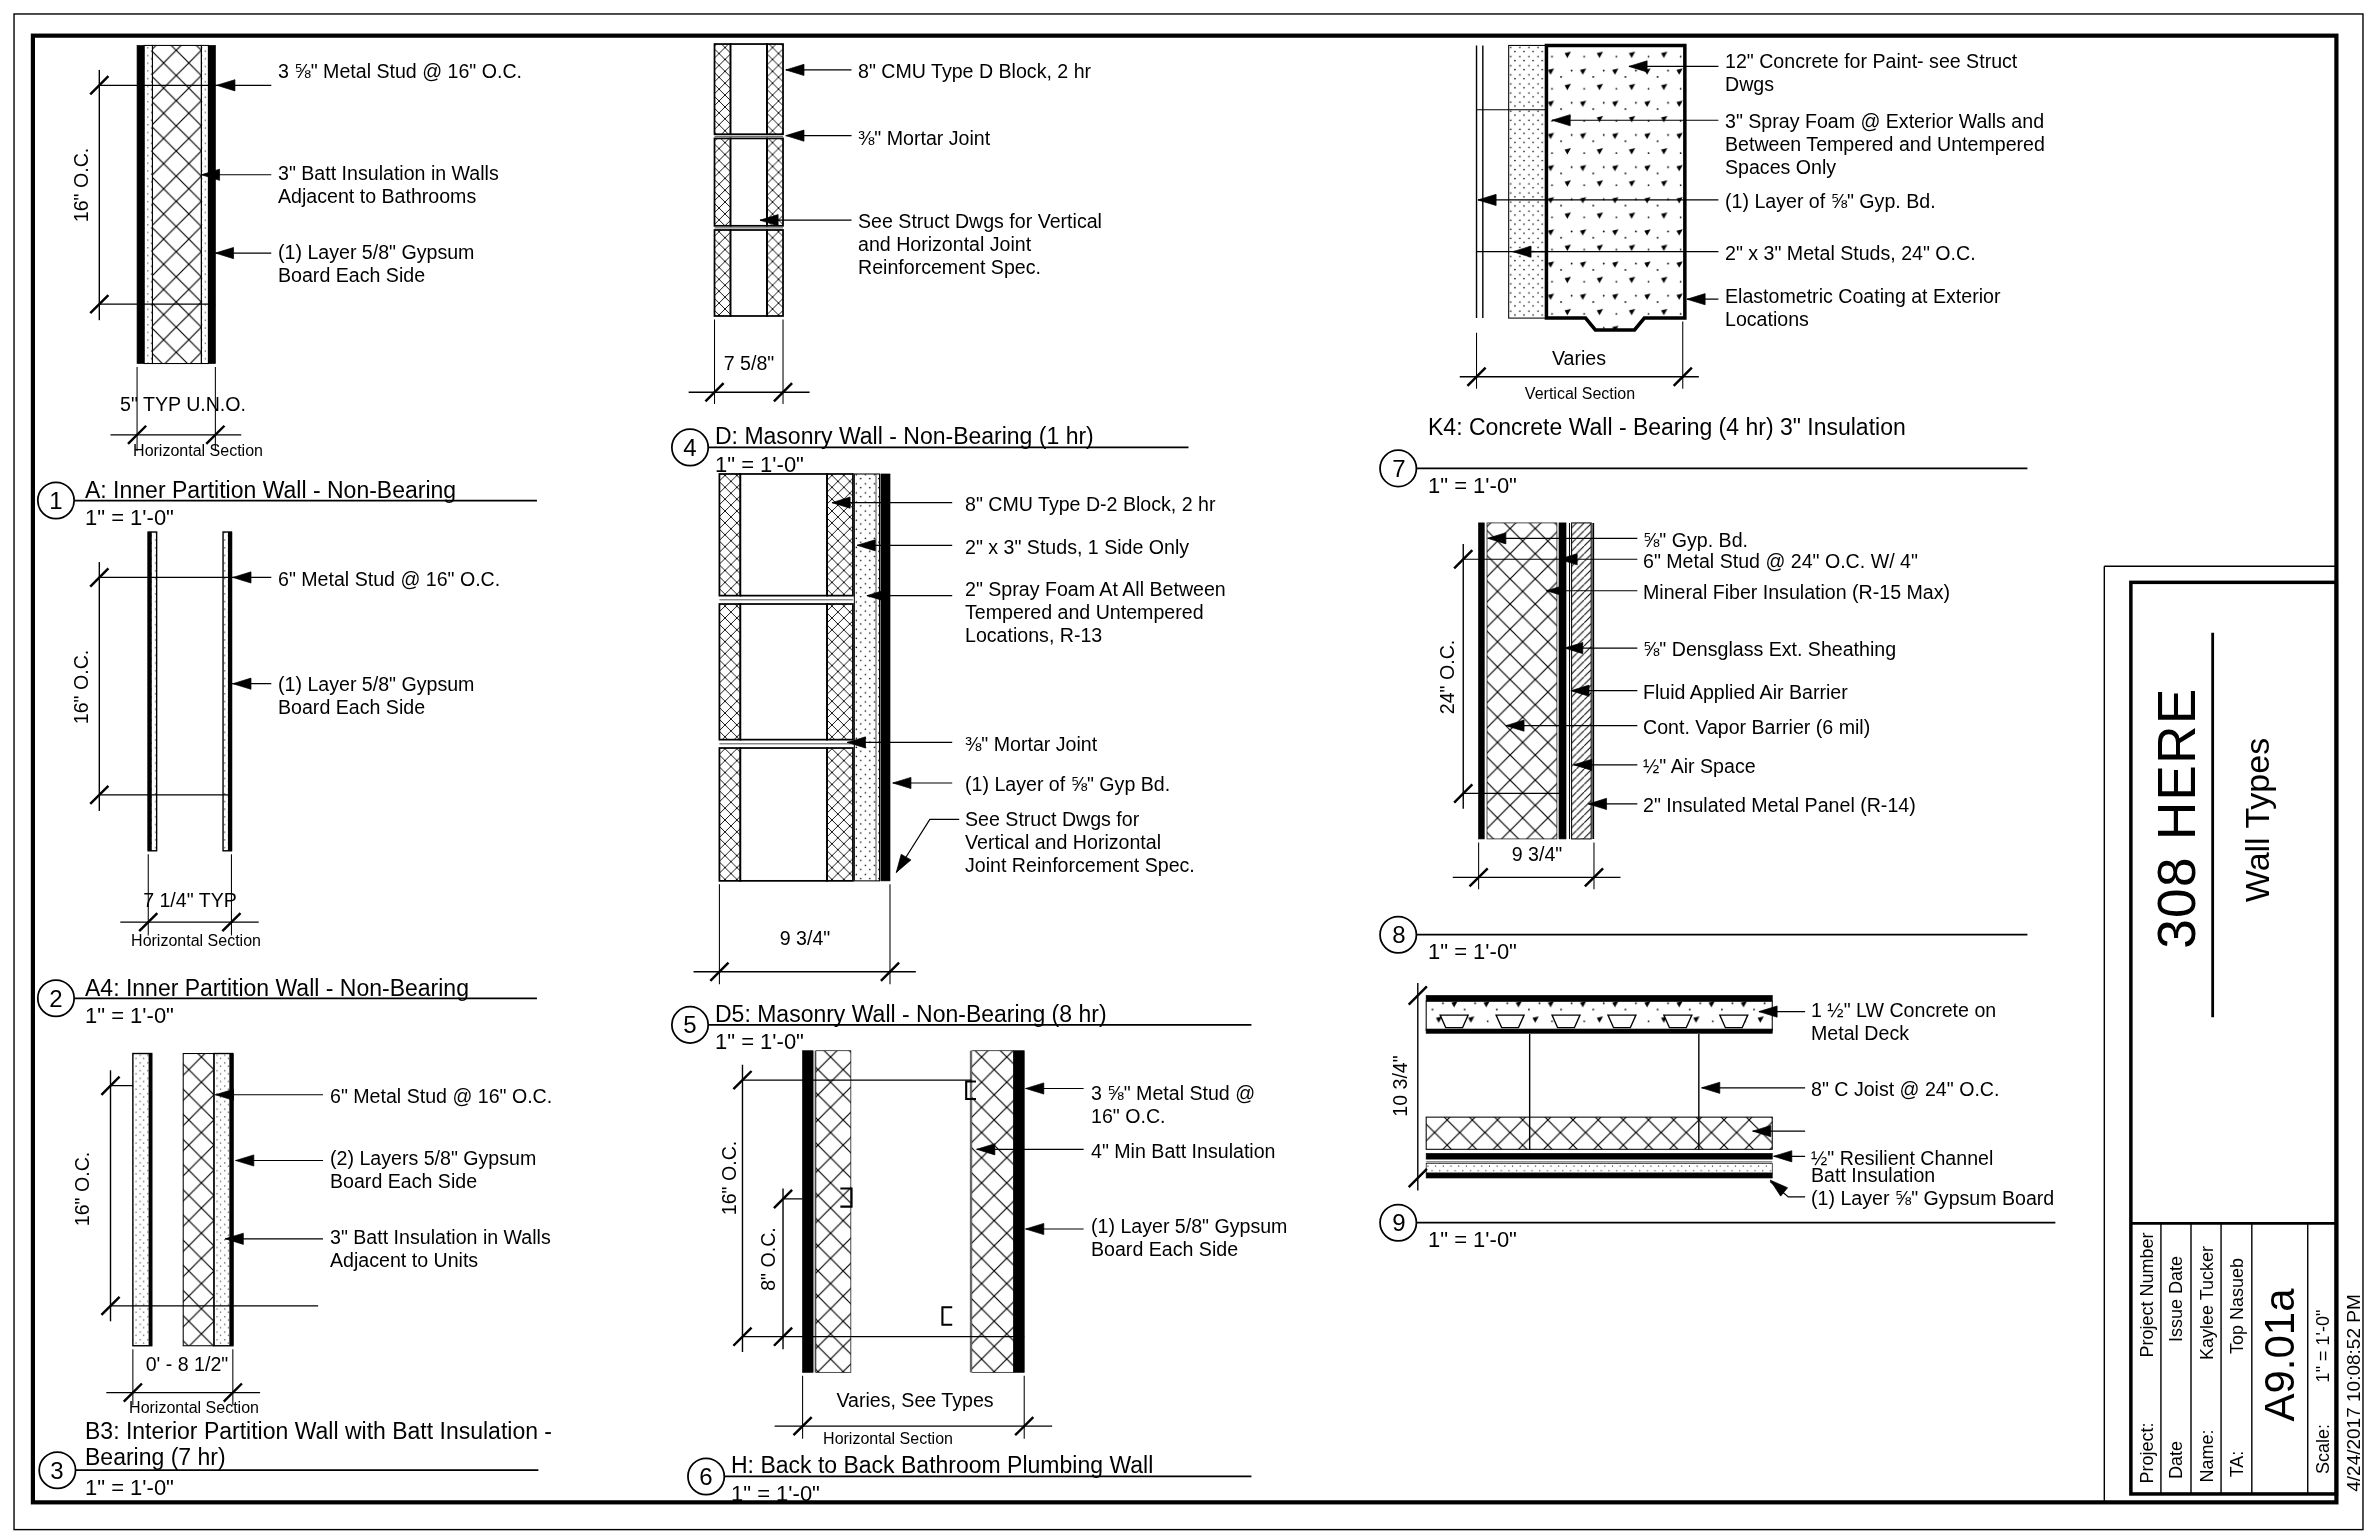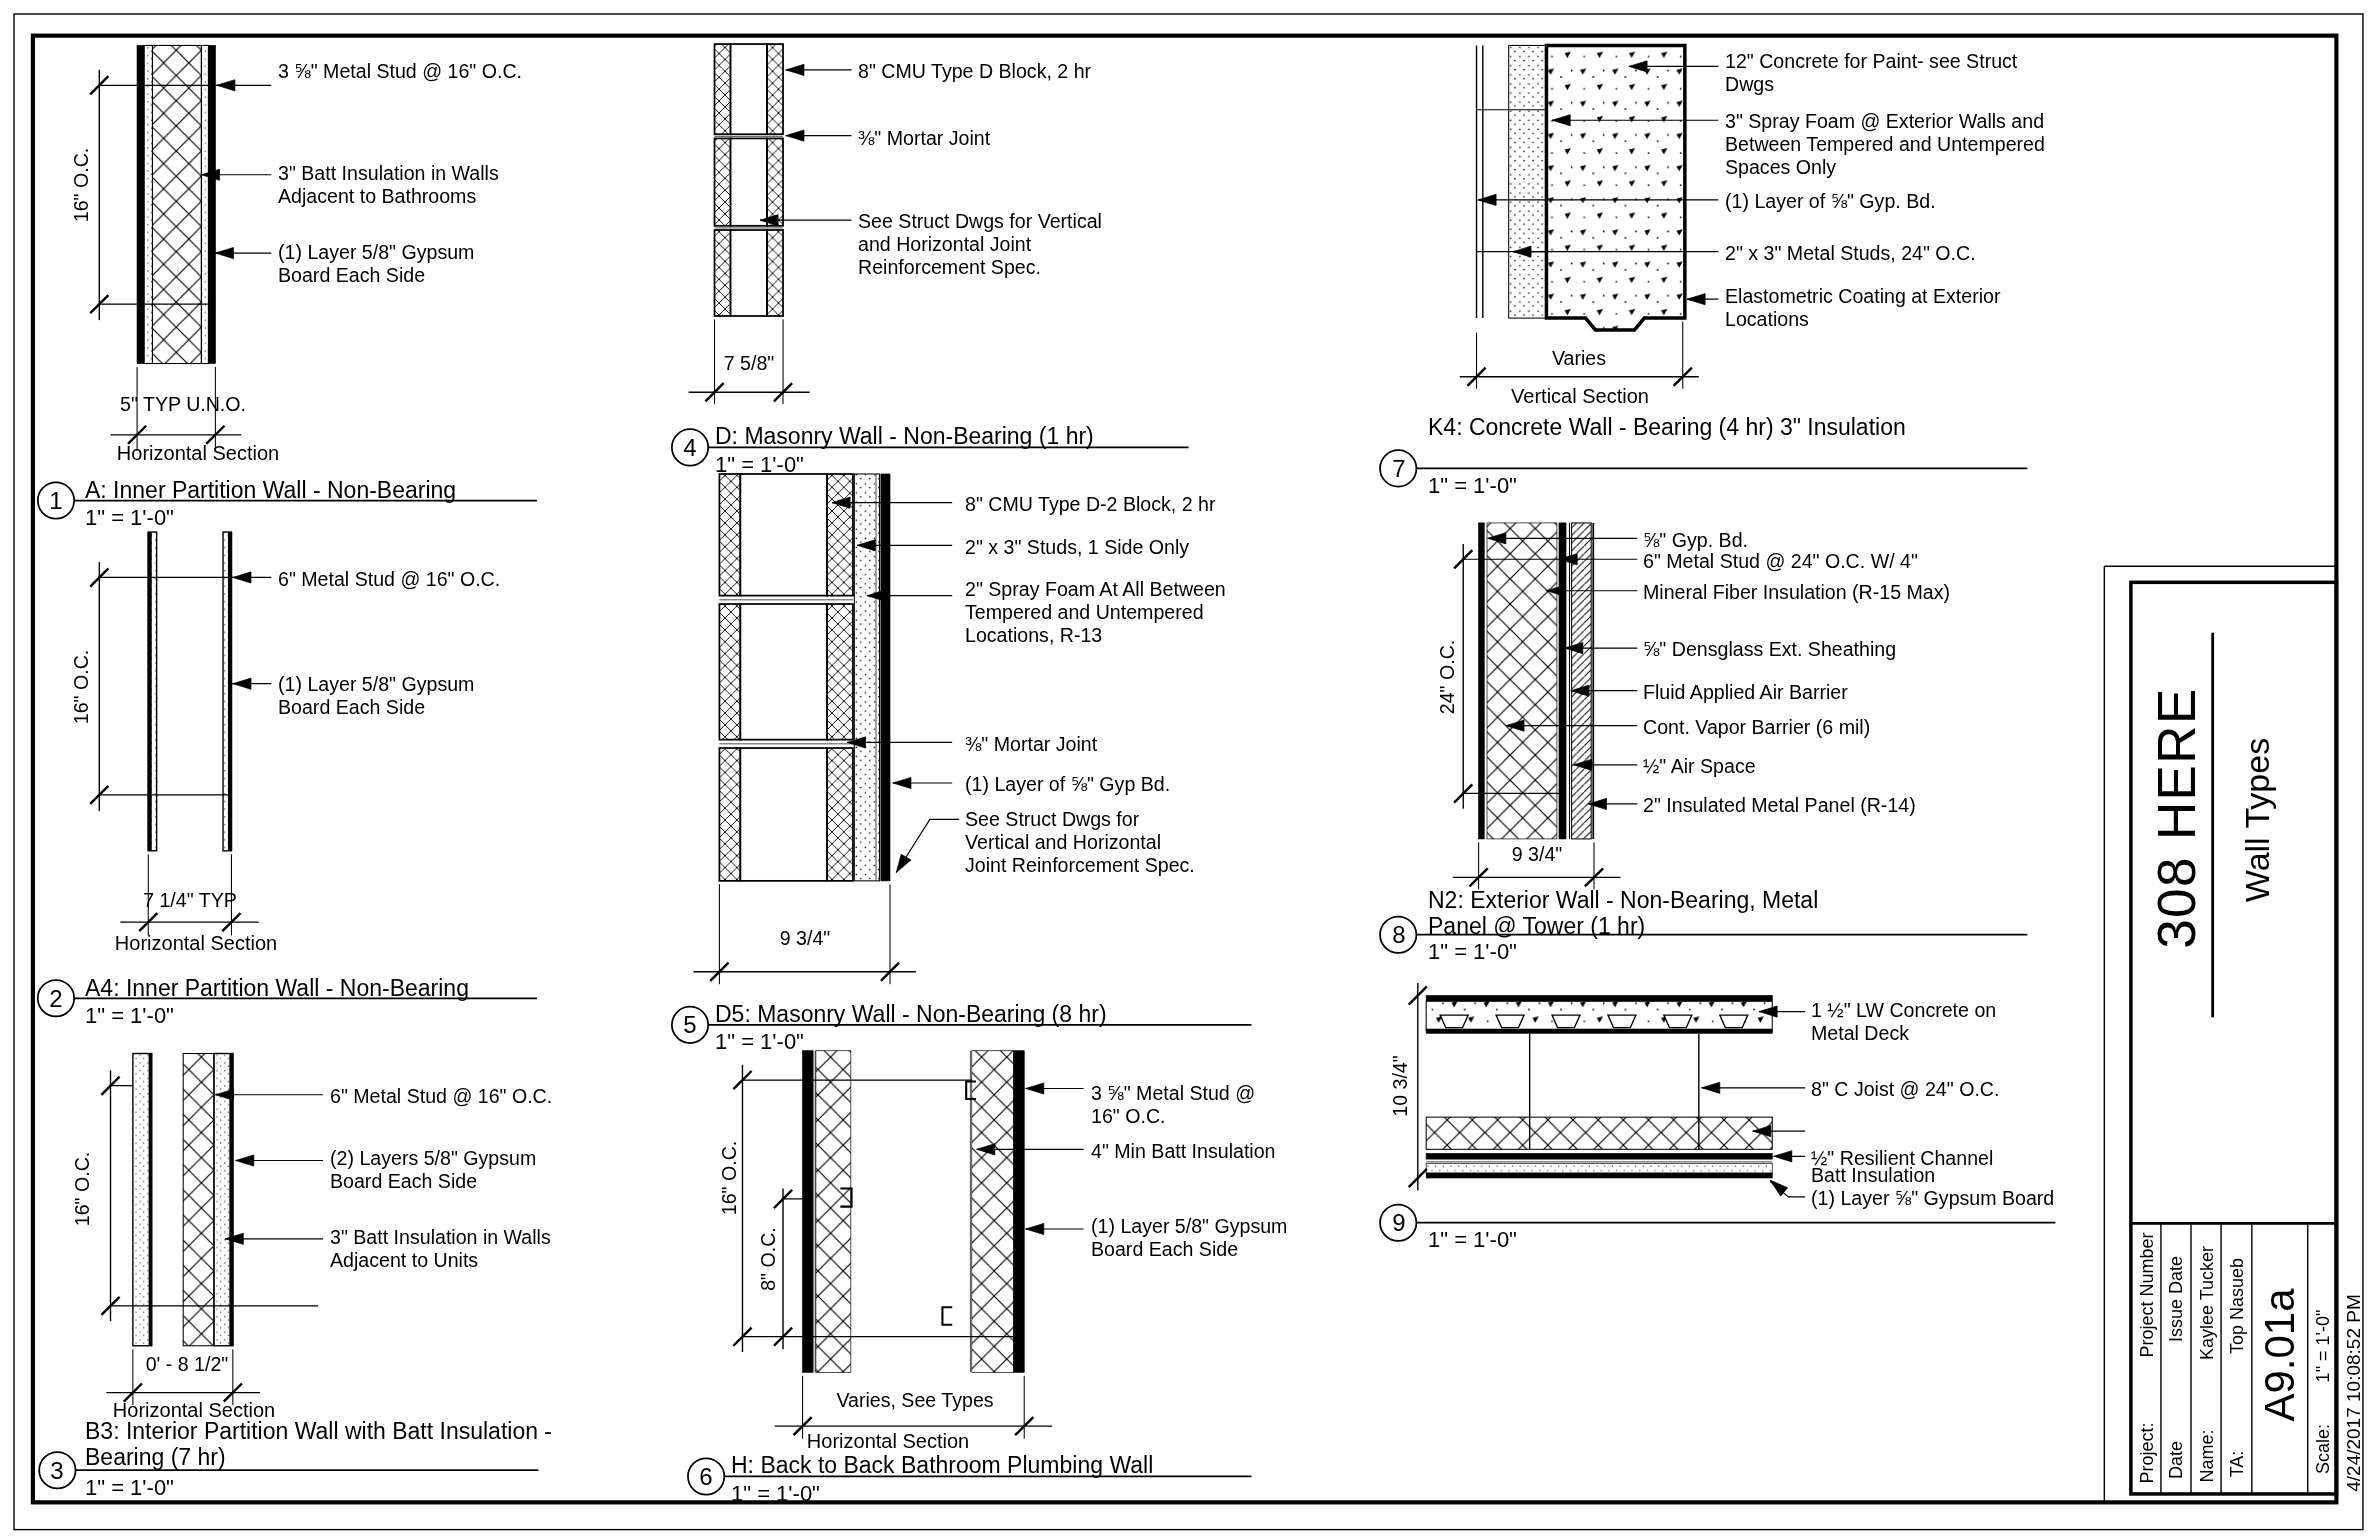--- a/index.html
+++ b/index.html
@@ -2,21 +2,21 @@
 <html style="font-size:11.2px"><head>
 <meta charset="utf-8">
 <style>
   html,body{margin:0;padding:0;background:#e8e8e8;}
   #sheet{position:relative;width:2377px;height:1538px;background:#ffffff;overflow:hidden;
          font-family:"Liberation Sans", sans-serif;color:#000;}
   #gfx{position:absolute;left:0;top:0;}
   .t{position:absolute;color:#000;}
   .lbl{font-size:19.6px;line-height:1.18;}
   .dim{font-size:19.6px;transform:translateX(-50%);white-space:nowrap;}
-  .sec{font-size:20px;transform:translateX(-50%);white-space:nowrap;}
+  .sec{font-size:16px;transform:translateX(-50%);white-space:nowrap;}
   .rot{font-size:19.6px;transform:translate(-50%,-50%) rotate(-90deg);white-space:nowrap;}
   .ttl{font-size:23px;line-height:1.13;}
   .scl{font-size:22px;white-space:nowrap;}
   .num{font-size:24px;transform:translate(-50%,-50%);}
   .tbbig{font-size:53px;letter-spacing:1.4px;transform:translate(-50%,-50%) rotate(-90deg);white-space:nowrap;}
   .tbwt{font-size:34px;transform:translate(-50%,-50%) rotate(-90deg);white-space:nowrap;}
   .tbs{font-size:18px;transform:translate(-50%,-50%) rotate(-90deg);white-space:nowrap;}
   .tbnum{font-size:42px;transform:translate(-50%,-50%) rotate(-90deg);white-space:nowrap;}
   .tbts{font-size:19px;transform:translate(-50%,-50%) rotate(-90deg);white-space:nowrap;}
 </style>
@@ -352,21 +352,20 @@
 <div class="t lbl" style="left:1643px;top:529px;width:392px">⅝" Gyp. Bd.</div>
 <div class="t lbl" style="left:1643px;top:550px;width:392px">6" Metal Stud @ 24" O.C. W/ 4"</div>
 <div class="t lbl" style="left:1643px;top:581px;width:392px">Mineral Fiber Insulation (R-15 Max)</div>
 <div class="t lbl" style="left:1643px;top:638px;width:392px">⅝" Densglass Ext. Sheathing</div>
 <div class="t lbl" style="left:1643px;top:681px;width:392px">Fluid Applied Air Barrier</div>
 <div class="t lbl" style="left:1643px;top:716px;width:392px">Cont. Vapor Barrier (6 mil)</div>
 <div class="t lbl" style="left:1643px;top:755px;width:392px">½" Air Space</div>
 <div class="t lbl" style="left:1643px;top:794px;width:392px">2" Insulated Metal Panel (R-14)</div>
 <div class="t dim" style="left:1537px;top:843px">9 3/4"</div>
 <div class="t num" style="left:1399px;top:935px">8</div>
-<div class="t ttl" style="left:1428px;top:887px;width:448px">N2: Exterior Wall - Non-Bearing, Metal Panel @ Tower (1 hr)</div>
 <div class="t scl" style="left:1428px;top:939px">1" = 1'-0"</div>
 
 <div class="t rot" style="left:1400px;top:1086px">10 3/4"</div>
 <div class="t lbl" style="left:1811px;top:999px;width:224px">1 ½" LW Concrete on Metal Deck</div>
 <div class="t lbl" style="left:1811px;top:1078px;width:294px">8" C Joist @ 24" O.C.</div>
 <div class="t lbl" style="left:1811px;top:1164px;width:294px">Batt Insulation</div>
 <div class="t lbl" style="left:1811px;top:1147px;width:294px">½" Resilient Channel</div>
 <div class="t lbl" style="left:1811px;top:1187px;width:322px">(1) Layer ⅝" Gypsum Board</div>
 <div class="t num" style="left:1399px;top:1223px">9</div>
 <div class="t scl" style="left:1428px;top:1227px">1" = 1'-0"</div>

